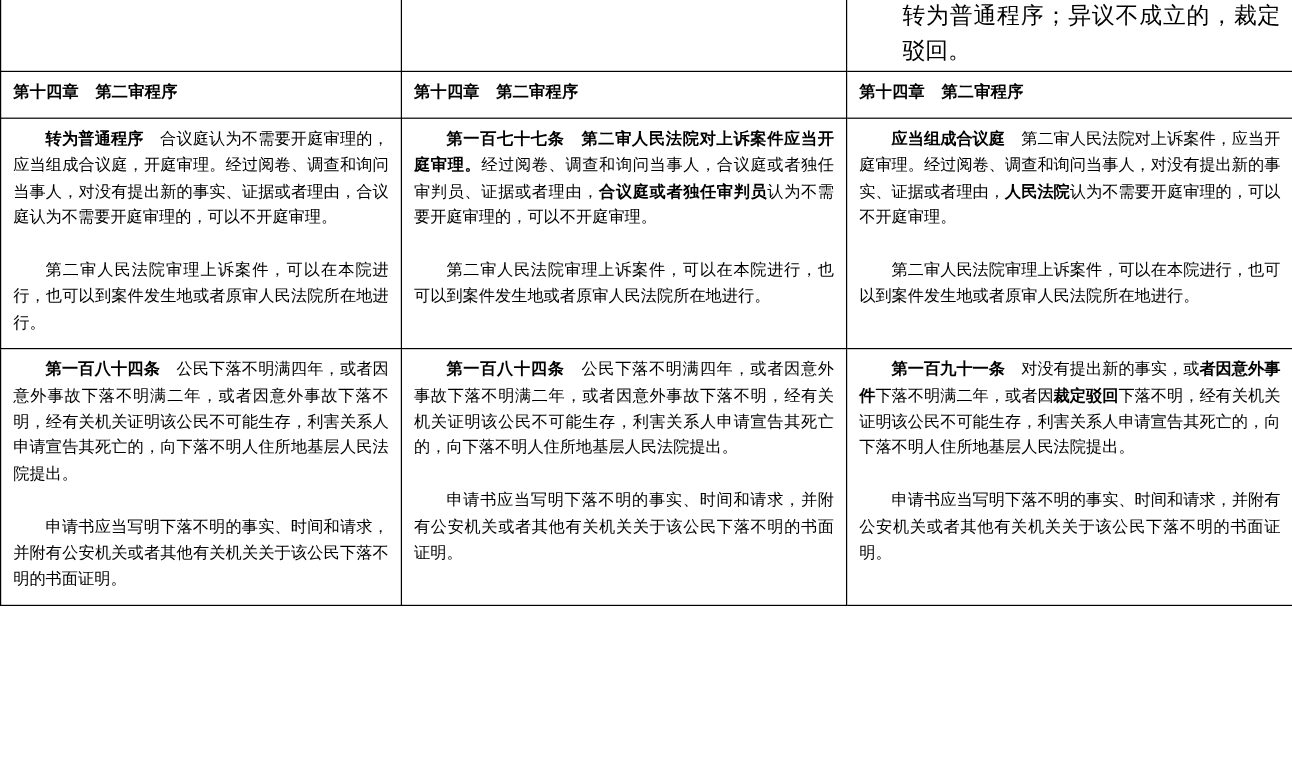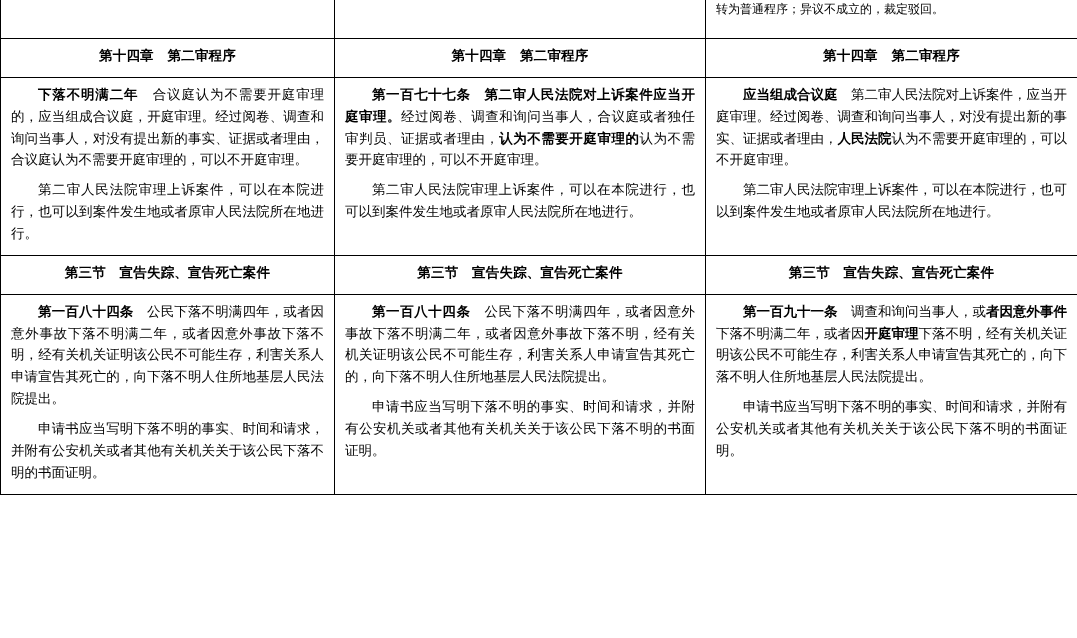--- a/index.html
+++ b/index.html
@@ -32,43 +32,44 @@
   .col-c { width: 372px; }
 
   
   .row-top td {
     border-top: none;
     height: 36px;
     padding-top: 0;
     padding-bottom: 2px;
   }
   .row-top .tail {
-    font-size: 12px;
+    font-size: 19px;
     line-height: 1.5;
+    margin-left: 36px;
   }
   .chapter-cell {
-    text-align: center;
+    text-align: left;
     font-weight: bold;
     padding: 4px 6px 5px 6px;
     font-size: 13.5px;
     letter-spacing: 0.2px;
   }
   .section-cell {
     text-align: center;
     font-weight: bold;
     padding: 4px 6px 5px 6px;
     font-size: 13.5px;
     letter-spacing: 0.2px;
   }
   p {
     margin: 0 0 0 0;
     text-indent: 2em;
     text-align: justify;
   }
-  p + p { margin-top: 8px; }
+  p + p { margin-top: 22px; }
   p.noindent { text-indent: 0; }
   b, .b { font-weight: bold; }
   .empty-top-left, .empty-top-mid {
     border-top: none;
   }
   .last-row td { }
 </style>
 </head>
 <body>
 
@@ -89,49 +90,44 @@
     </tr>
 
     <tr>
       <td class="chapter-cell">第十四章　第二审程序</td>
       <td class="chapter-cell">第十四章　第二审程序</td>
       <td class="chapter-cell">第十四章　第二审程序</td>
     </tr>
 
     <tr>
       <td>
-          <p><b>下落不明满二年</b><span>　合议庭认为不需要开庭审理的，应当组成合议庭，开庭审理。经过阅卷、调查和询问当事人，对没有提出新的事实、证据或者理由，合议庭认为不需要开庭审理的，可以不开庭审理。</span></p>
+          <p><b>转为普通程序</b><span>　合议庭认为不需要开庭审理的，应当组成合议庭，开庭审理。经过阅卷、调查和询问当事人，对没有提出新的事实、证据或者理由，合议庭认为不需要开庭审理的，可以不开庭审理。</span></p>
           <p><span>第二审人民法院审理上诉案件，可以在本院进行，也可以到案件发生地或者原审人民法院所在地进行。</span></p>
         </td>
       <td>
-          <p><b>第一百七十七条</b><b>　第二审人民法院对上诉案件应当开庭审理。</b><span>经过阅卷、调查和询问当事人，合议庭或者独任审判员、证据或者理由，</span><b>认为不需要开庭审理的</b><span>认为不需要开庭审理的，可以不开庭审理。</span></p>
+          <p><b>第一百七十七条</b><b>　第二审人民法院对上诉案件应当开庭审理。</b><span>经过阅卷、调查和询问当事人，合议庭或者独任审判员、证据或者理由，</span><b>合议庭或者独任审判员</b><span>认为不需要开庭审理的，可以不开庭审理。</span></p>
           <p><span>第二审人民法院审理上诉案件，可以在本院进行，也可以到案件发生地或者原审人民法院所在地进行。</span></p>
         </td>
       <td>
           <p><b>应当组成合议庭</b><span>　第二审人民法院对上诉案件，应当开庭审理。经过阅卷、调查和询问当事人，对没有提出新的事实、证据或者理由，</span><b>人民法院</b><span>认为不需要开庭审理的，可以不开庭审理。</span></p>
           <p><span>第二审人民法院审理上诉案件，可以在本院进行，也可以到案件发生地或者原审人民法院所在地进行。</span></p>
         </td>
     </tr>
 
 
-    <tr>
-      <td class="section-cell">第三节　宣告失踪、宣告死亡案件</td>
-      <td class="section-cell">第三节　宣告失踪、宣告死亡案件</td>
-      <td class="section-cell">第三节　宣告失踪、宣告死亡案件</td>
-    </tr>
 
     <tr class="last-row">
       <td>
           <p><b>第一百八十四条</b><span>　公民下落不明满四年，或者因意外事故下落不明满二年，或者因意外事故下落不明，经有关机关证明该公民不可能生存，利害关系人申请宣告其死亡的，向下落不明人住所地基层人民法院提出。</span></p>
           <p><span>申请书应当写明下落不明的事实、时间和请求，并附有公安机关或者其他有关机关关于该公民下落不明的书面证明。</span></p>
         </td>
       <td>
           <p><b>第一百八十四条</b><span>　公民下落不明满四年，或者因意外事故下落不明满二年，或者因意外事故下落不明，经有关机关证明该公民不可能生存，利害关系人申请宣告其死亡的，向下落不明人住所地基层人民法院提出。</span></p>
           <p><span>申请书应当写明下落不明的事实、时间和请求，并附有公安机关或者其他有关机关关于该公民下落不明的书面证明。</span></p>
         </td>
       <td>
-          <p><b>第一百九十一条</b><span>　调查和询问当事人，或</span><b>者因意外事件</b><span>下落不明满二年，或者因</span><b>开庭审理</b><span>下落不明，经有关机关证明该公民不可能生存，利害关系人申请宣告其死亡的，向下落不明人住所地基层人民法院提出。</span></p>
+          <p><b>第一百九十一条</b><span>　对没有提出新的事实，或</span><b>者因意外事件</b><span>下落不明满二年，或者因</span><b>裁定驳回</b><span>下落不明，经有关机关证明该公民不可能生存，利害关系人申请宣告其死亡的，向下落不明人住所地基层人民法院提出。</span></p>
           <p><span>申请书应当写明下落不明的事实、时间和请求，并附有公安机关或者其他有关机关关于该公民下落不明的书面证明。</span></p>
         </td>
     </tr>
 
   </tbody>
 </table>
 
 </body></html>

